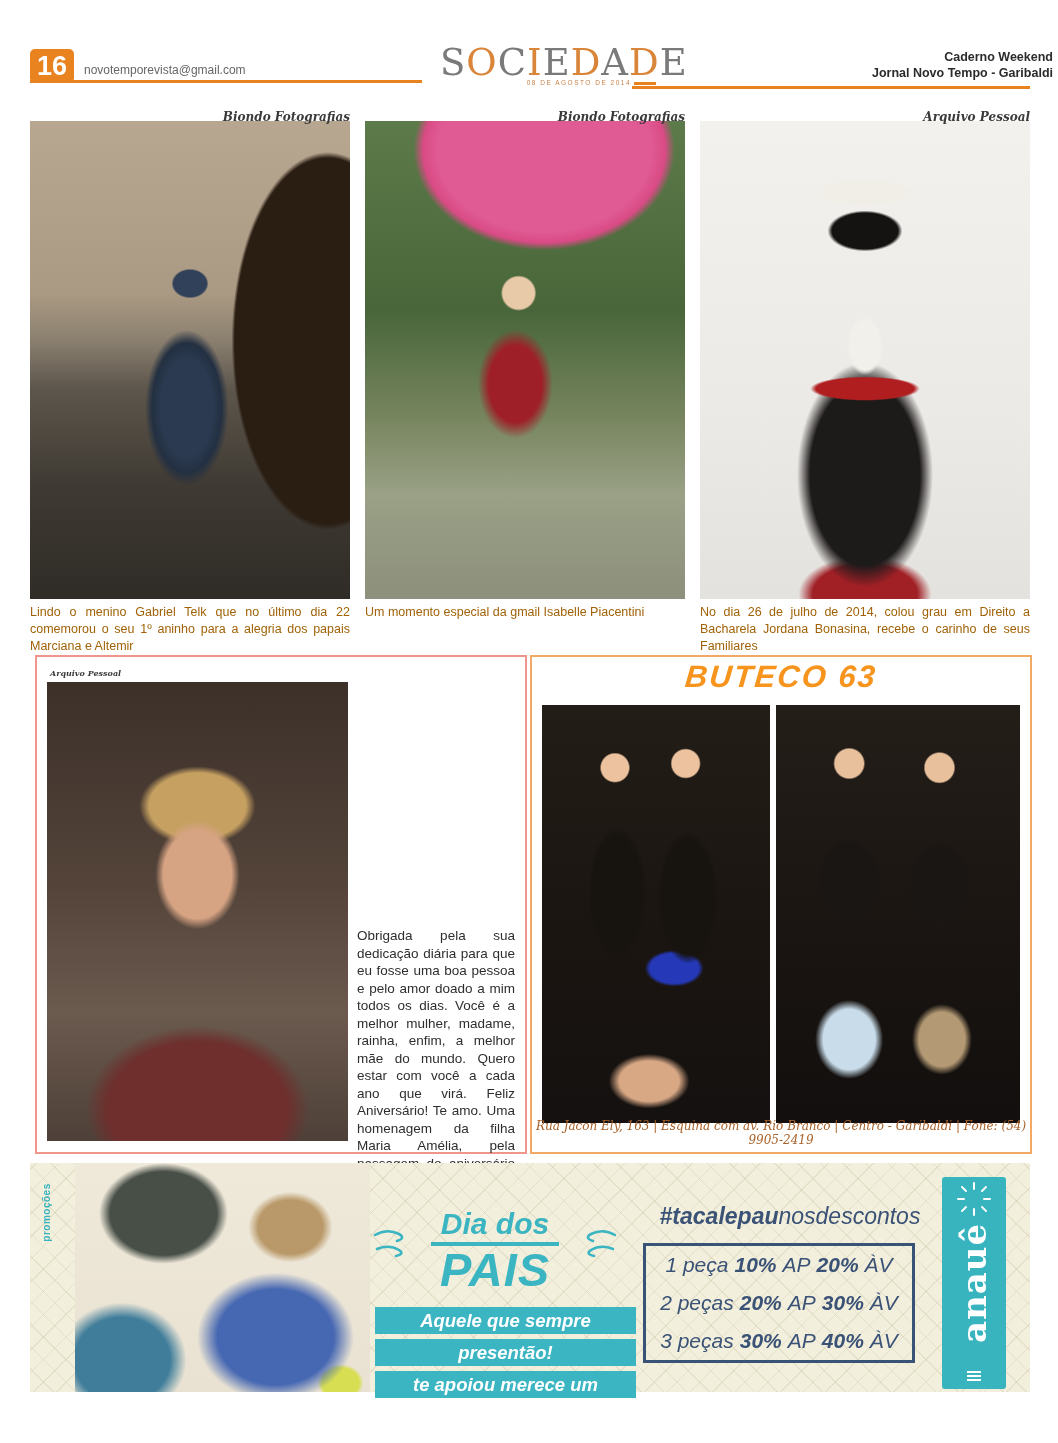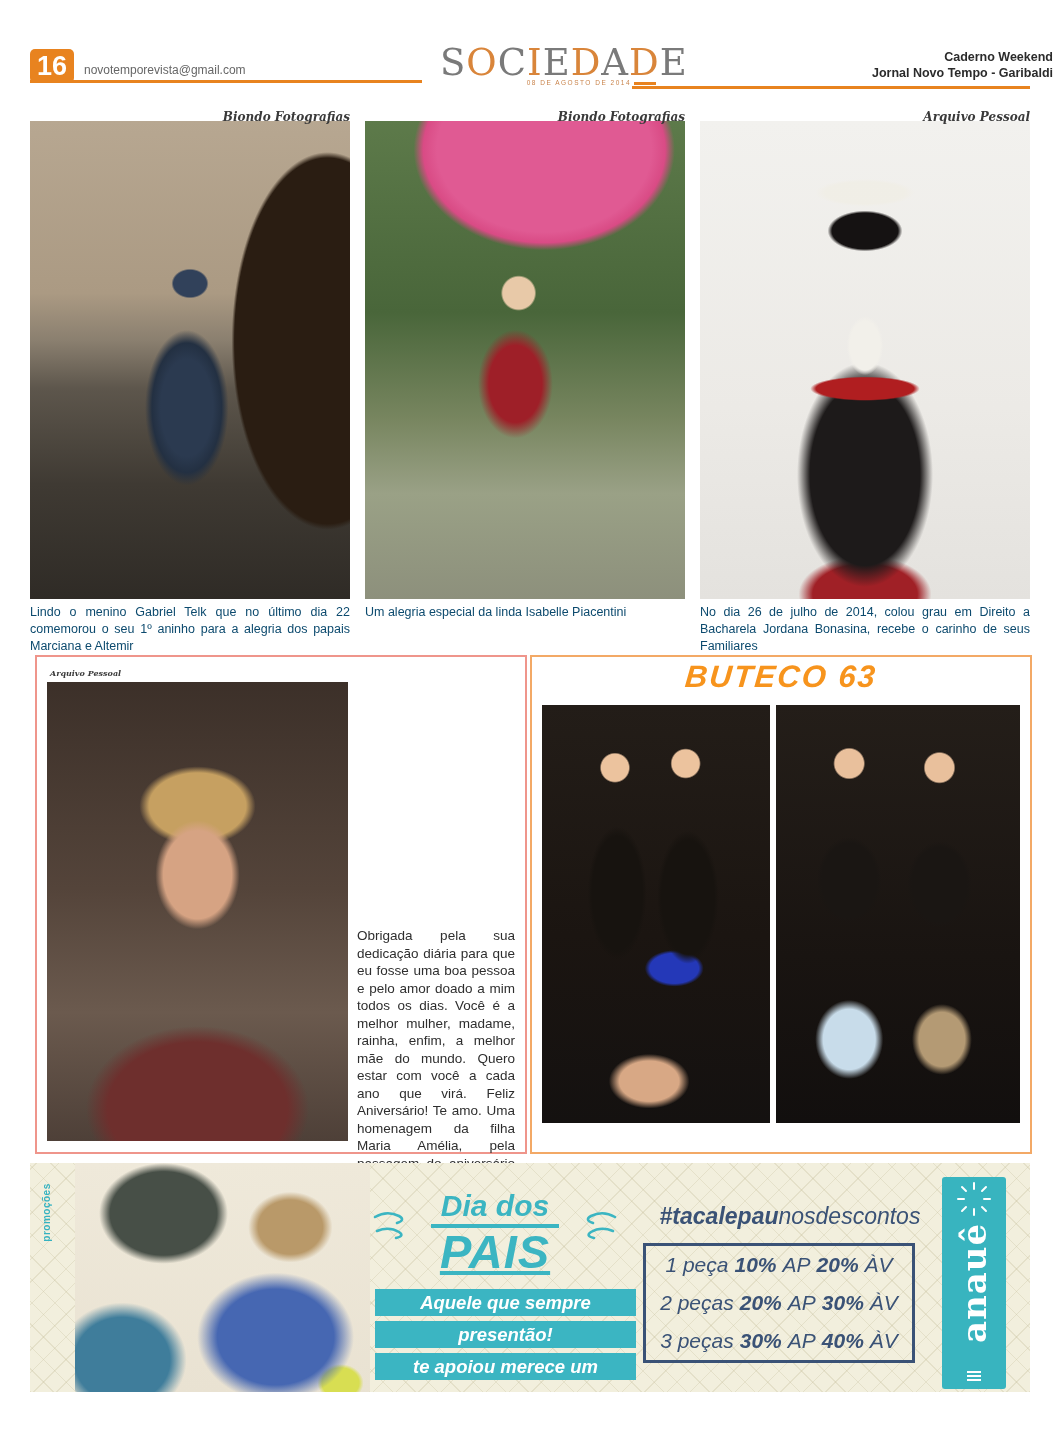--- a/index.html
+++ b/index.html
@@ -19,21 +19,21 @@
   .date-dash{display:inline-block;width:22px;height:3px;background:#e8831f;vertical-align:middle;margin-left:3px;}
   .hdr-right{position:absolute;right:28px;top:49px;text-align:right;font-size:12.5px;font-weight:bold;
              color:#2b2b2b;line-height:16px;}
 
   
   .fig{position:absolute;top:110px;}
   .fig .credit{font-family:"DejaVu Serif",serif;font-style:italic;font-weight:bold;font-size:12px;
                color:#3a3a3a;text-align:right;height:11px;}
   .photo{width:100%;}
   .fig .photo{height:478px;}
-  .caption{margin-top:5px;font-size:12.5px;line-height:17px;color:#0c4a6e;text-align:justify;}
+  .caption{margin-top:5px;font-size:12.5px;line-height:17px;color:#a16207;text-align:justify;}
 
   .ph1{background:
     radial-gradient(ellipse 30px 24px at 50% 34%, #31415a 55%, rgba(49,65,90,0) 62%),
     radial-gradient(ellipse 58px 108px at 49% 60%, #2b3a50 45%, #233042 60%, rgba(35,48,66,0) 72%),
     radial-gradient(ellipse 150px 295px at 93% 46%, #2a1d12 62%, rgba(42,29,18,0) 64%),
     linear-gradient(180deg,#b7a791 0%,#ab9a83 36%,#8a7f6f 46%,#5d564c 56%,#3f3a33 76%,#2f2b26 100%);}
   .ph2{background:
     radial-gradient(circle 24px at 48% 36%, #e8c9a8 66%, rgba(232,201,168,0) 74%),
     radial-gradient(ellipse 55px 80px at 47% 55%, #9e1f28 48%, rgba(158,31,40,0) 68%),
     radial-gradient(ellipse 195px 150px at 56% 6%, #e05a93 55%, #d94b85 62%, rgba(217,75,133,0) 67%),
@@ -95,21 +95,21 @@
 
   
   .ad{position:absolute;left:30px;top:1163px;width:1000px;height:229px;background-color:#f2efdd;
       background-image:
         repeating-linear-gradient(45deg, rgba(197,190,155,.30) 0 1px, rgba(0,0,0,0) 1px 16px),
         repeating-linear-gradient(-45deg, rgba(197,190,155,.30) 0 1px, rgba(0,0,0,0) 1px 16px);}
   .side-tag{position:absolute;left:-22px;top:44px;width:76px;text-align:center;transform:rotate(-90deg);
             font-size:10px;font-weight:bold;color:#35b2c0;letter-spacing:.5px;}
   .ad-photo{position:absolute;left:45px;top:0;width:295px;height:229px;border-radius:2px;}
 
-  .dia-block{position:absolute;left:345px;top:26px;width:240px;text-align:center;color:#3bb5c2;text-decoration:underline;}
+  .dia-block{position:absolute;left:345px;top:44px;width:240px;text-align:center;color:#3bb5c2;}
   .dia-top{display:inline-block;font-size:30px;font-weight:bold;font-style:italic;
            border-bottom:4px solid #3bb5c2;padding:0 10px 1px;}
   .dia-main{font-size:47px;font-weight:bold;font-style:italic;letter-spacing:1px;line-height:48px;}
   .flourish{position:absolute;top:18px;}
   .flourish.fl-l{left:-4px;} .flourish.fl-r{right:-4px;transform:scaleX(-1);}
   .slogan{margin-top:13px;}
   .slogan-bar{width:261px;height:27px;margin:0 auto 5px;background:#3bb5c2;color:#fff;
               font-style:italic;font-weight:bold;font-size:18.5px;line-height:27px;text-align:center;}
 
   .hashtag{position:absolute;left:600px;top:40px;width:320px;text-align:center;color:#3a5276;
@@ -149,38 +149,39 @@
   </div>
 
   <div class="fig" style="left:30px;width:320px;">
     <div class="credit">Biondo Fotografias</div>
     <div class="photo ph1"></div>
     <div class="caption">Lindo o menino Gabriel Telk que no último dia 22 comemorou o seu 1º aninho para a alegria dos papais Marciana e Altemir</div>
   </div>
   <div class="fig" style="left:365px;width:320px;">
     <div class="credit">Biondo Fotografias</div>
     <div class="photo ph2"></div>
-    <div class="caption">Um alegria especial da linda Isabelle Piacentini</div>
+    <div class="caption">Um momento especial da gmail Isabelle Piacentini</div>
   </div>
   <div class="fig" style="left:700px;width:330px;">
     <div class="credit">Arquivo Pessoal</div>
     <div class="photo ph3"></div>
     <div class="caption">No dia 26 de julho de 2014, colou grau em Direito a Bacharela Jordana Bonasina, recebe o carinho de seus Familiares</div>
   </div>
 
   <div class="tribute-box">
     <div class="credit">Arquivo Pessoal</div>
     <div class="photo tribute-photo ph4"></div>
     <div class="tribute-text">Obrigada pela sua dedicação diária para que eu fosse uma boa pessoa e pelo amor doado a mim todos os dias. Você é a melhor mulher, madame, rainha, enfim, a melhor mãe do mundo. Quero estar com você a cada ano que virá. Feliz Aniversário! Te amo. Uma homenagem da filha Maria Amélia, pela passagem do aniversário de Silvana Stradiotti, no dia 11 de agosto</div>
   </div>
 
   <div class="buteco-box">
     <div class="buteco-title">BUTECO 63</div>
     <div class="photo buteco-ph-l ph5"></div>
     <div class="photo buteco-ph-r ph6"></div>
+    <div class="buteco-address">Rua Jacon Ely, 163 | Esquina com av. Rio Branco | Centro - Garibaldi | Fone: (54) 9905-2419</div>
   </div>
 
   <div class="ad">
     <div class="side-tag">promoções</div>
     <div class="photo ad-photo ph7"></div>
 
     <div class="dia-block">
       <svg class="flourish fl-l" width="36" height="34" viewBox="0 0 36 34">
         <path d="M4 10 q12 -7 24 -1 q7 4 -2 7" fill="none" stroke="#3bb5c2" stroke-width="2.6" stroke-linecap="round"></path>
         <path d="M6 24 q12 -5 22 1 q6 4 -3 6" fill="none" stroke="#3bb5c2" stroke-width="2.6" stroke-linecap="round"></path>

